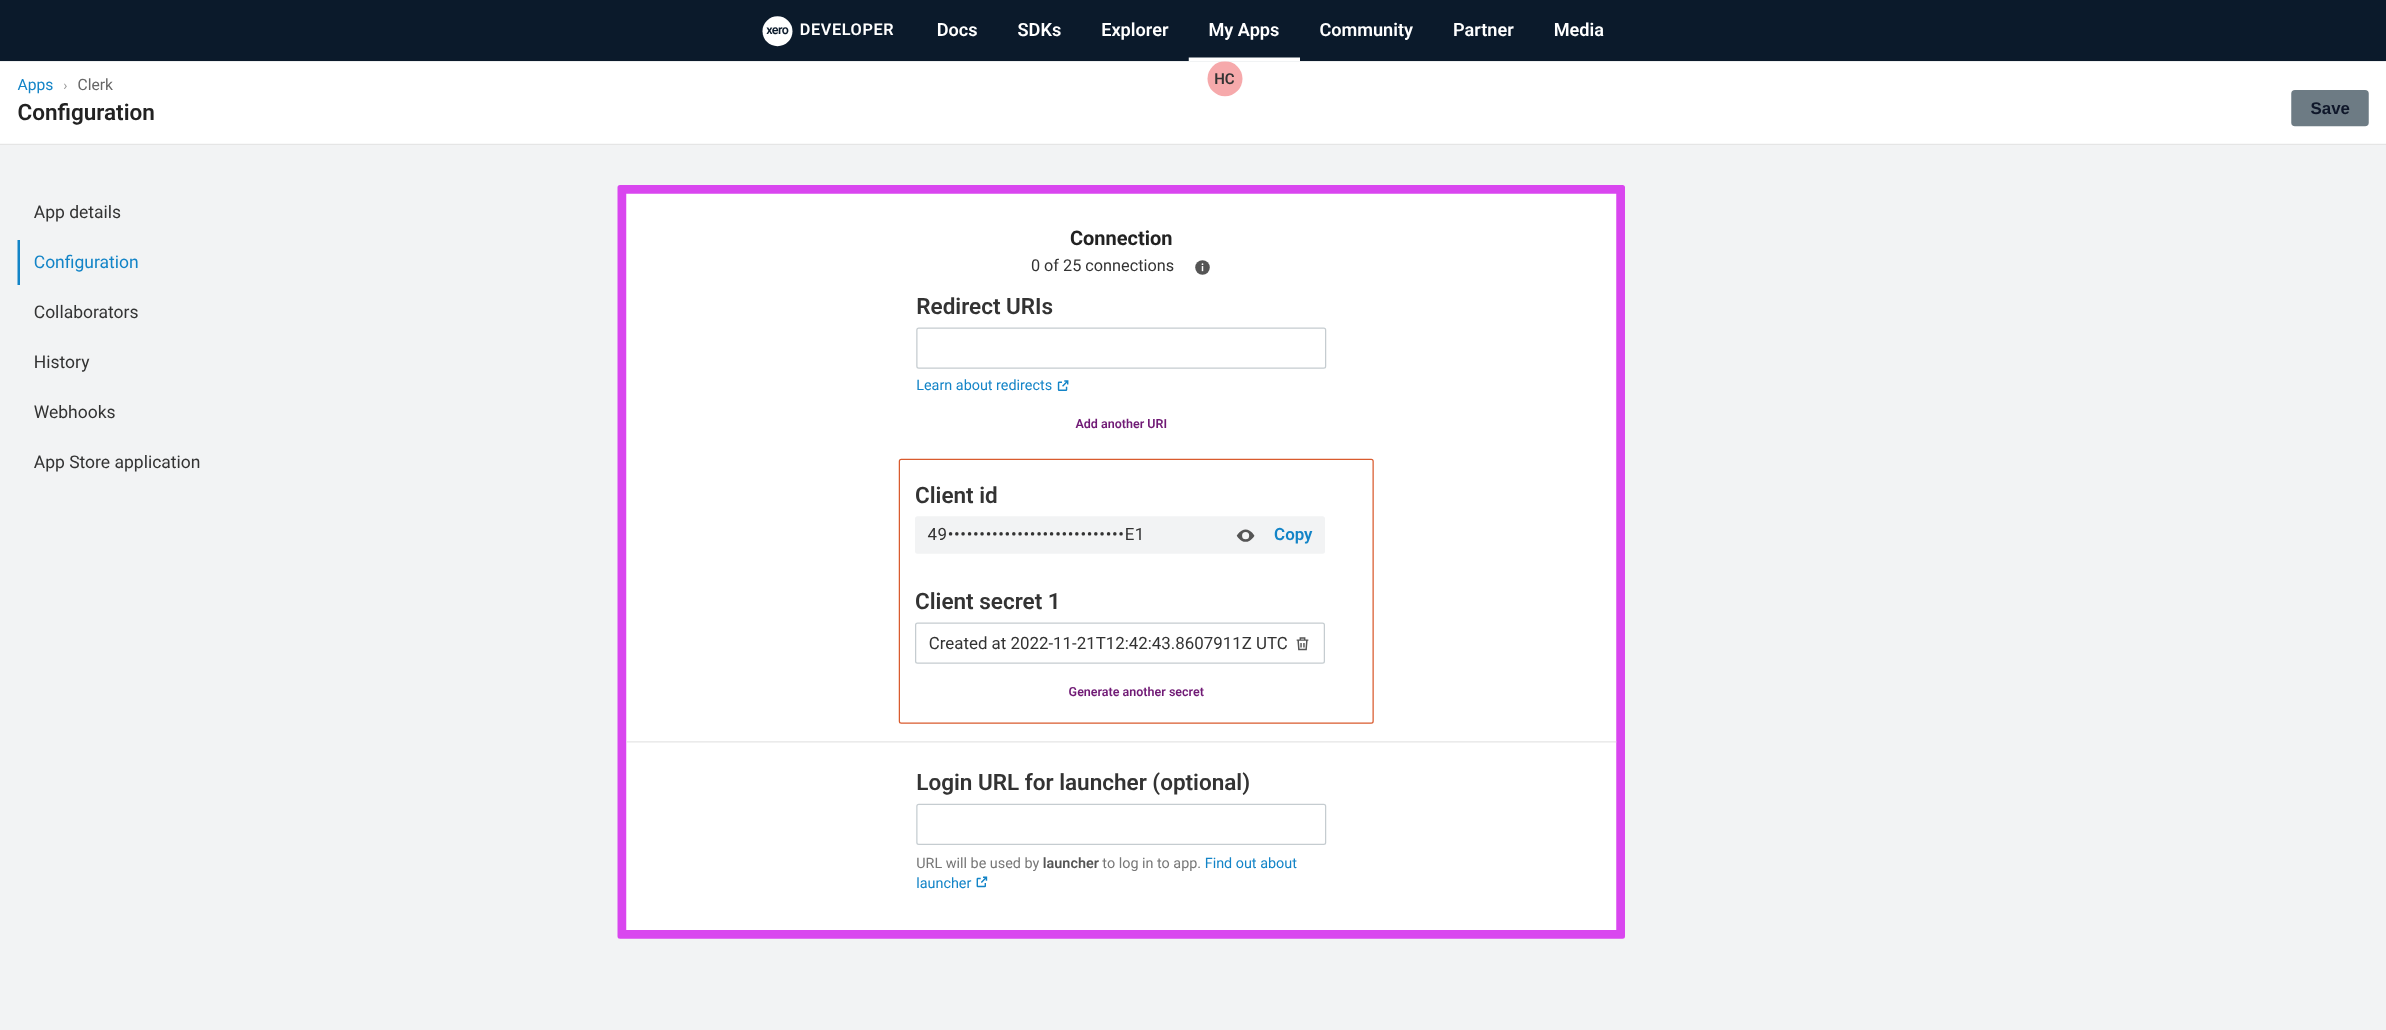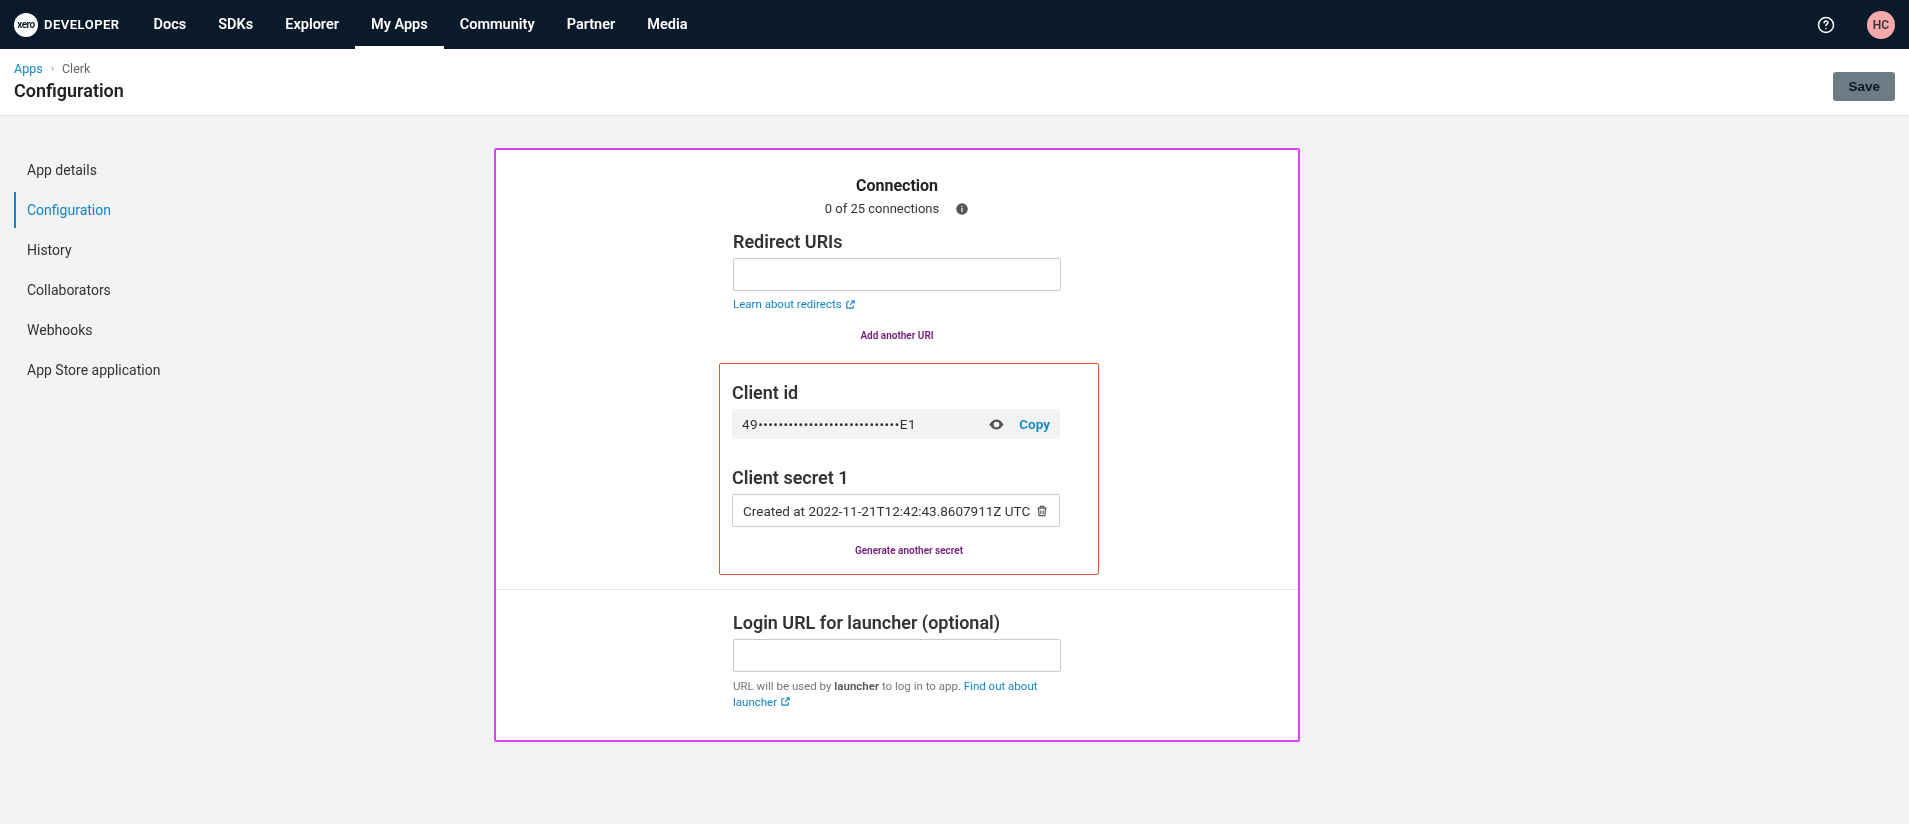--- a/index.html
+++ b/index.html
@@ -1,19 +1,19 @@
 <!DOCTYPE html>
 <html><head>
   <meta charset="utf-8">
   <style>
     * { box-sizing: border-box; margin: 0; padding: 0; }
     body { font-family: -apple-system, BlinkMacSystemFont, "Segoe UI", Roboto, Helvetica, Arial, sans-serif; background: #f2f3f4; color: #333; }
     
     
-    .topnav { background: #0b1a2b; height: 49px; display: flex; align-items: center; padding: 0 14px; justify-content: space-between; }
+    .topnav { background: #0b1a2b; height: 49px; display: flex; align-items: center; padding: 0 14px; justify-content: space-between; flex-direction: column; }
     .topnav-left { display: flex; align-items: center; }
     .logo-wrap { display: flex; align-items: center; gap: 6px; }
     .logo-circle { width: 24px; height: 24px; border-radius: 50%; background: #fff; display: flex; align-items: center; justify-content: center; color: #0b1a2b; font-size: 10px; font-weight: 600; letter-spacing: -0.5px; }
     .logo-text { color: #fff; font-size: 13px; font-weight: 600; letter-spacing: 0.5px; }
     .nav-items { display: flex; margin-left: 18px; }
     .nav-item { color: #fff; font-size: 14.5px; font-weight: 600; padding: 0 16px; height: 49px; display: flex; align-items: center; cursor: pointer; position: relative; }
     .nav-item.active::after { content: ""; position: absolute; left: 0; right: 0; bottom: 0; height: 3px; background: #fff; }
     .topnav-right { display: flex; align-items: center; gap: 32px; }
     .help-icon { width: 18px; height: 18px; color: #fff; cursor: pointer; }
     .avatar { width: 28px; height: 28px; border-radius: 50%; background: #f6a9ab; color: #333; font-size: 12px; font-weight: 600; display: flex; align-items: center; justify-content: center; cursor: pointer; }
@@ -26,21 +26,21 @@
     .page-title { font-size: 18px; font-weight: 600; color: #222; }
     .save-btn { background: #6d7b84; color: #0f172a; border: none; border-radius: 3px; padding: 7px 15px; font-size: 13.5px; font-weight: 600; cursor: pointer; }
 
     
     .body-wrap { display: flex; padding: 32px 14px 40px; gap: 0; align-items: flex-start; }
     
     .sidenav { width: 480px; flex-shrink: 0; padding-top: 4px; }
     .sidenav-item { font-size: 14px; color: #333; padding: 10px 0 10px 11px; cursor: pointer; border-left: 2px solid transparent; margin-bottom: 4px; }
     .sidenav-item.active { color: #1384c7; border-left: 2px solid #1384c7; }
 
-    .main-card { background: #fff; border: 2px solid #d946ef; border-radius: 2px; width: 806px; padding: 26px 0 0; }
+    .main-card { background: #fff; border: 7px solid #d946ef; border-radius: 2px; width: 806px; padding: 26px 0 0; }
     .section-center { text-align: center; margin-bottom: 14px; }
     .section-title { font-size: 16px; font-weight: 700; color: #222; }
     .conn-count { font-size: 13px; color: #333; margin-top: 6px; display: inline-flex; align-items: center; gap: 16px; justify-content: center; }
     .info-icon { width: 14px; height: 14px; color: #555; }
 
     .form-block { width: 328px; margin: 0 auto; text-align: left; }
     .label { font-size: 18px; font-weight: 600; color: #333; margin-bottom: 6px; display: block; }
     .input { width: 100%; height: 33px; border: 1px solid #c5ccd0; border-radius: 2px; padding: 0 10px; font-size: 13px; background: #fff; }
     .help-link { font-size: 11.5px; color: #1384c7; text-decoration: none; display: inline-flex; align-items: center; gap: 3px; margin-top: 6px; }
     .ext-icon { width: 11px; height: 11px; }
@@ -104,22 +104,22 @@
     </div>
     <div class="page-title">Configuration</div>
   </div>
   <button class="save-btn">Save</button>
 </div>
 
 <div class="body-wrap">
   <div class="sidenav" id="sidenav">
       <div class="sidenav-item">App details</div>
       <div class="sidenav-item active">Configuration</div>
+      <div class="sidenav-item">Collaborators</div>
       <div class="sidenav-item">History</div>
-      <div class="sidenav-item">Collaborators</div>
       <div class="sidenav-item">Webhooks</div>
       <div class="sidenav-item">App Store application</div>
     </div>
 
   <div class="main-card">
     <div class="section-center">
       <div class="section-title">Connection</div>
       <div class="conn-count">
         <span>0 of 25 connections</span>
         <svg class="info-icon" viewBox="0 0 24 24" fill="currentColor">

